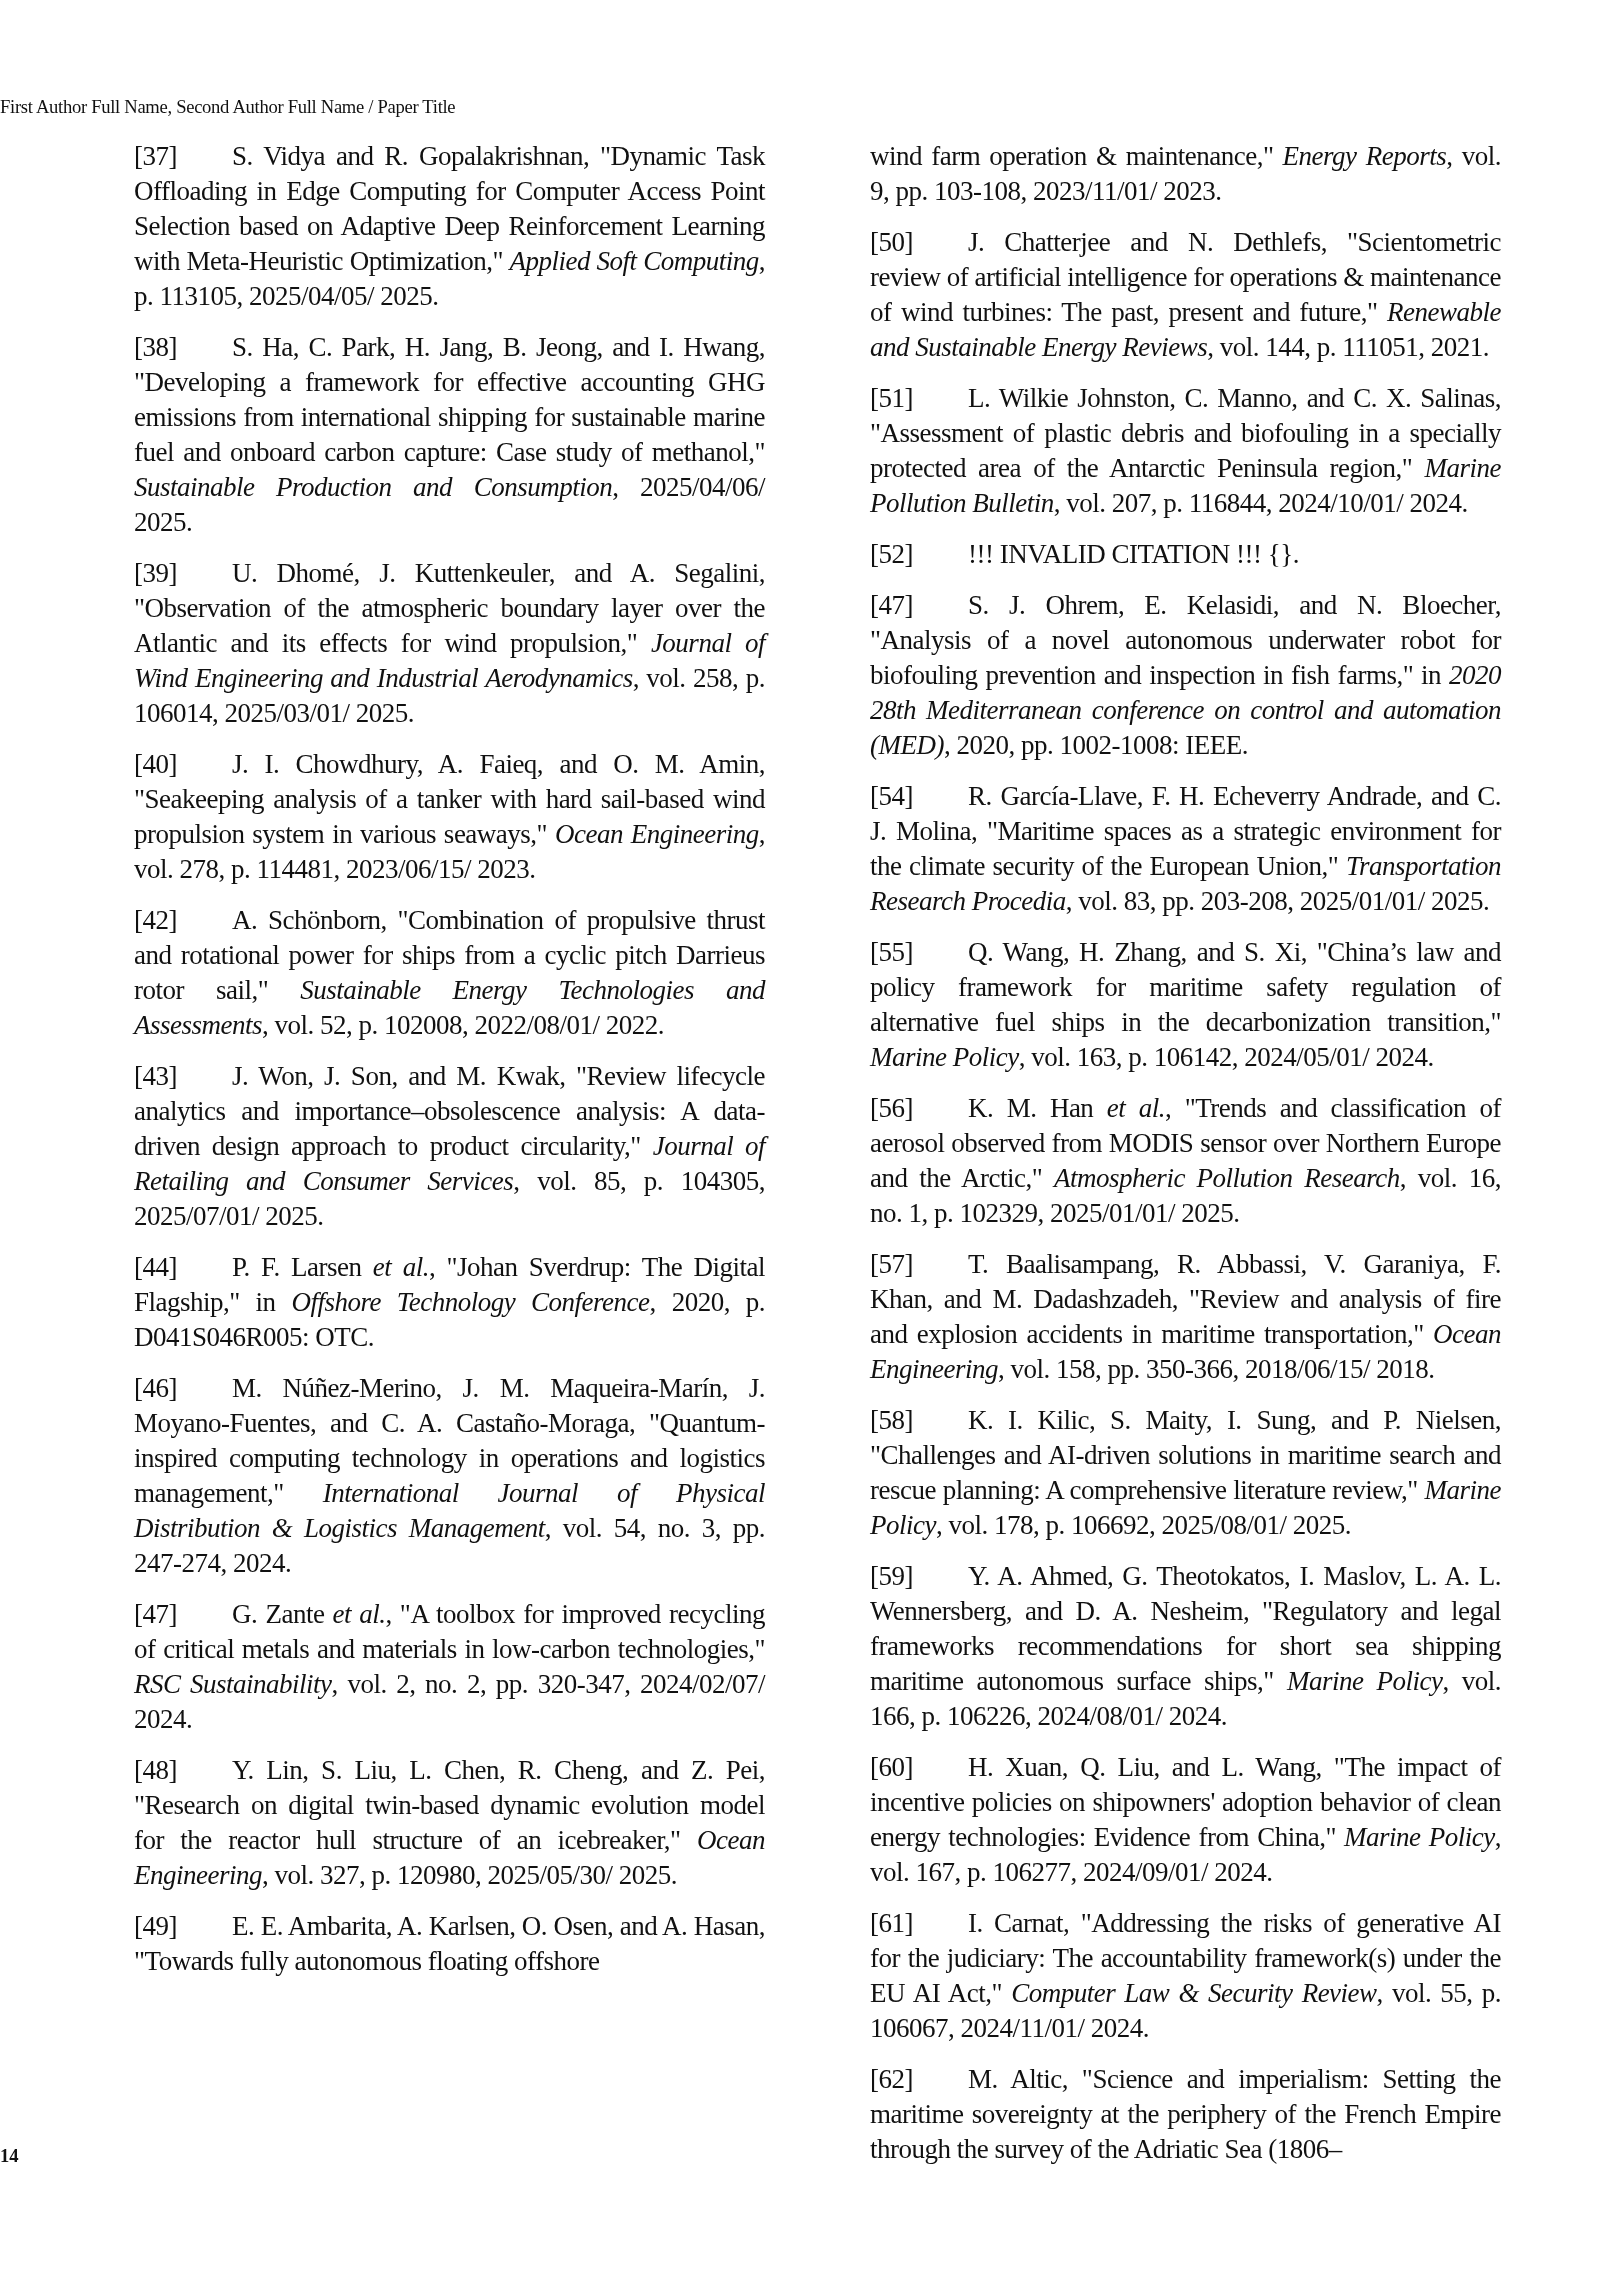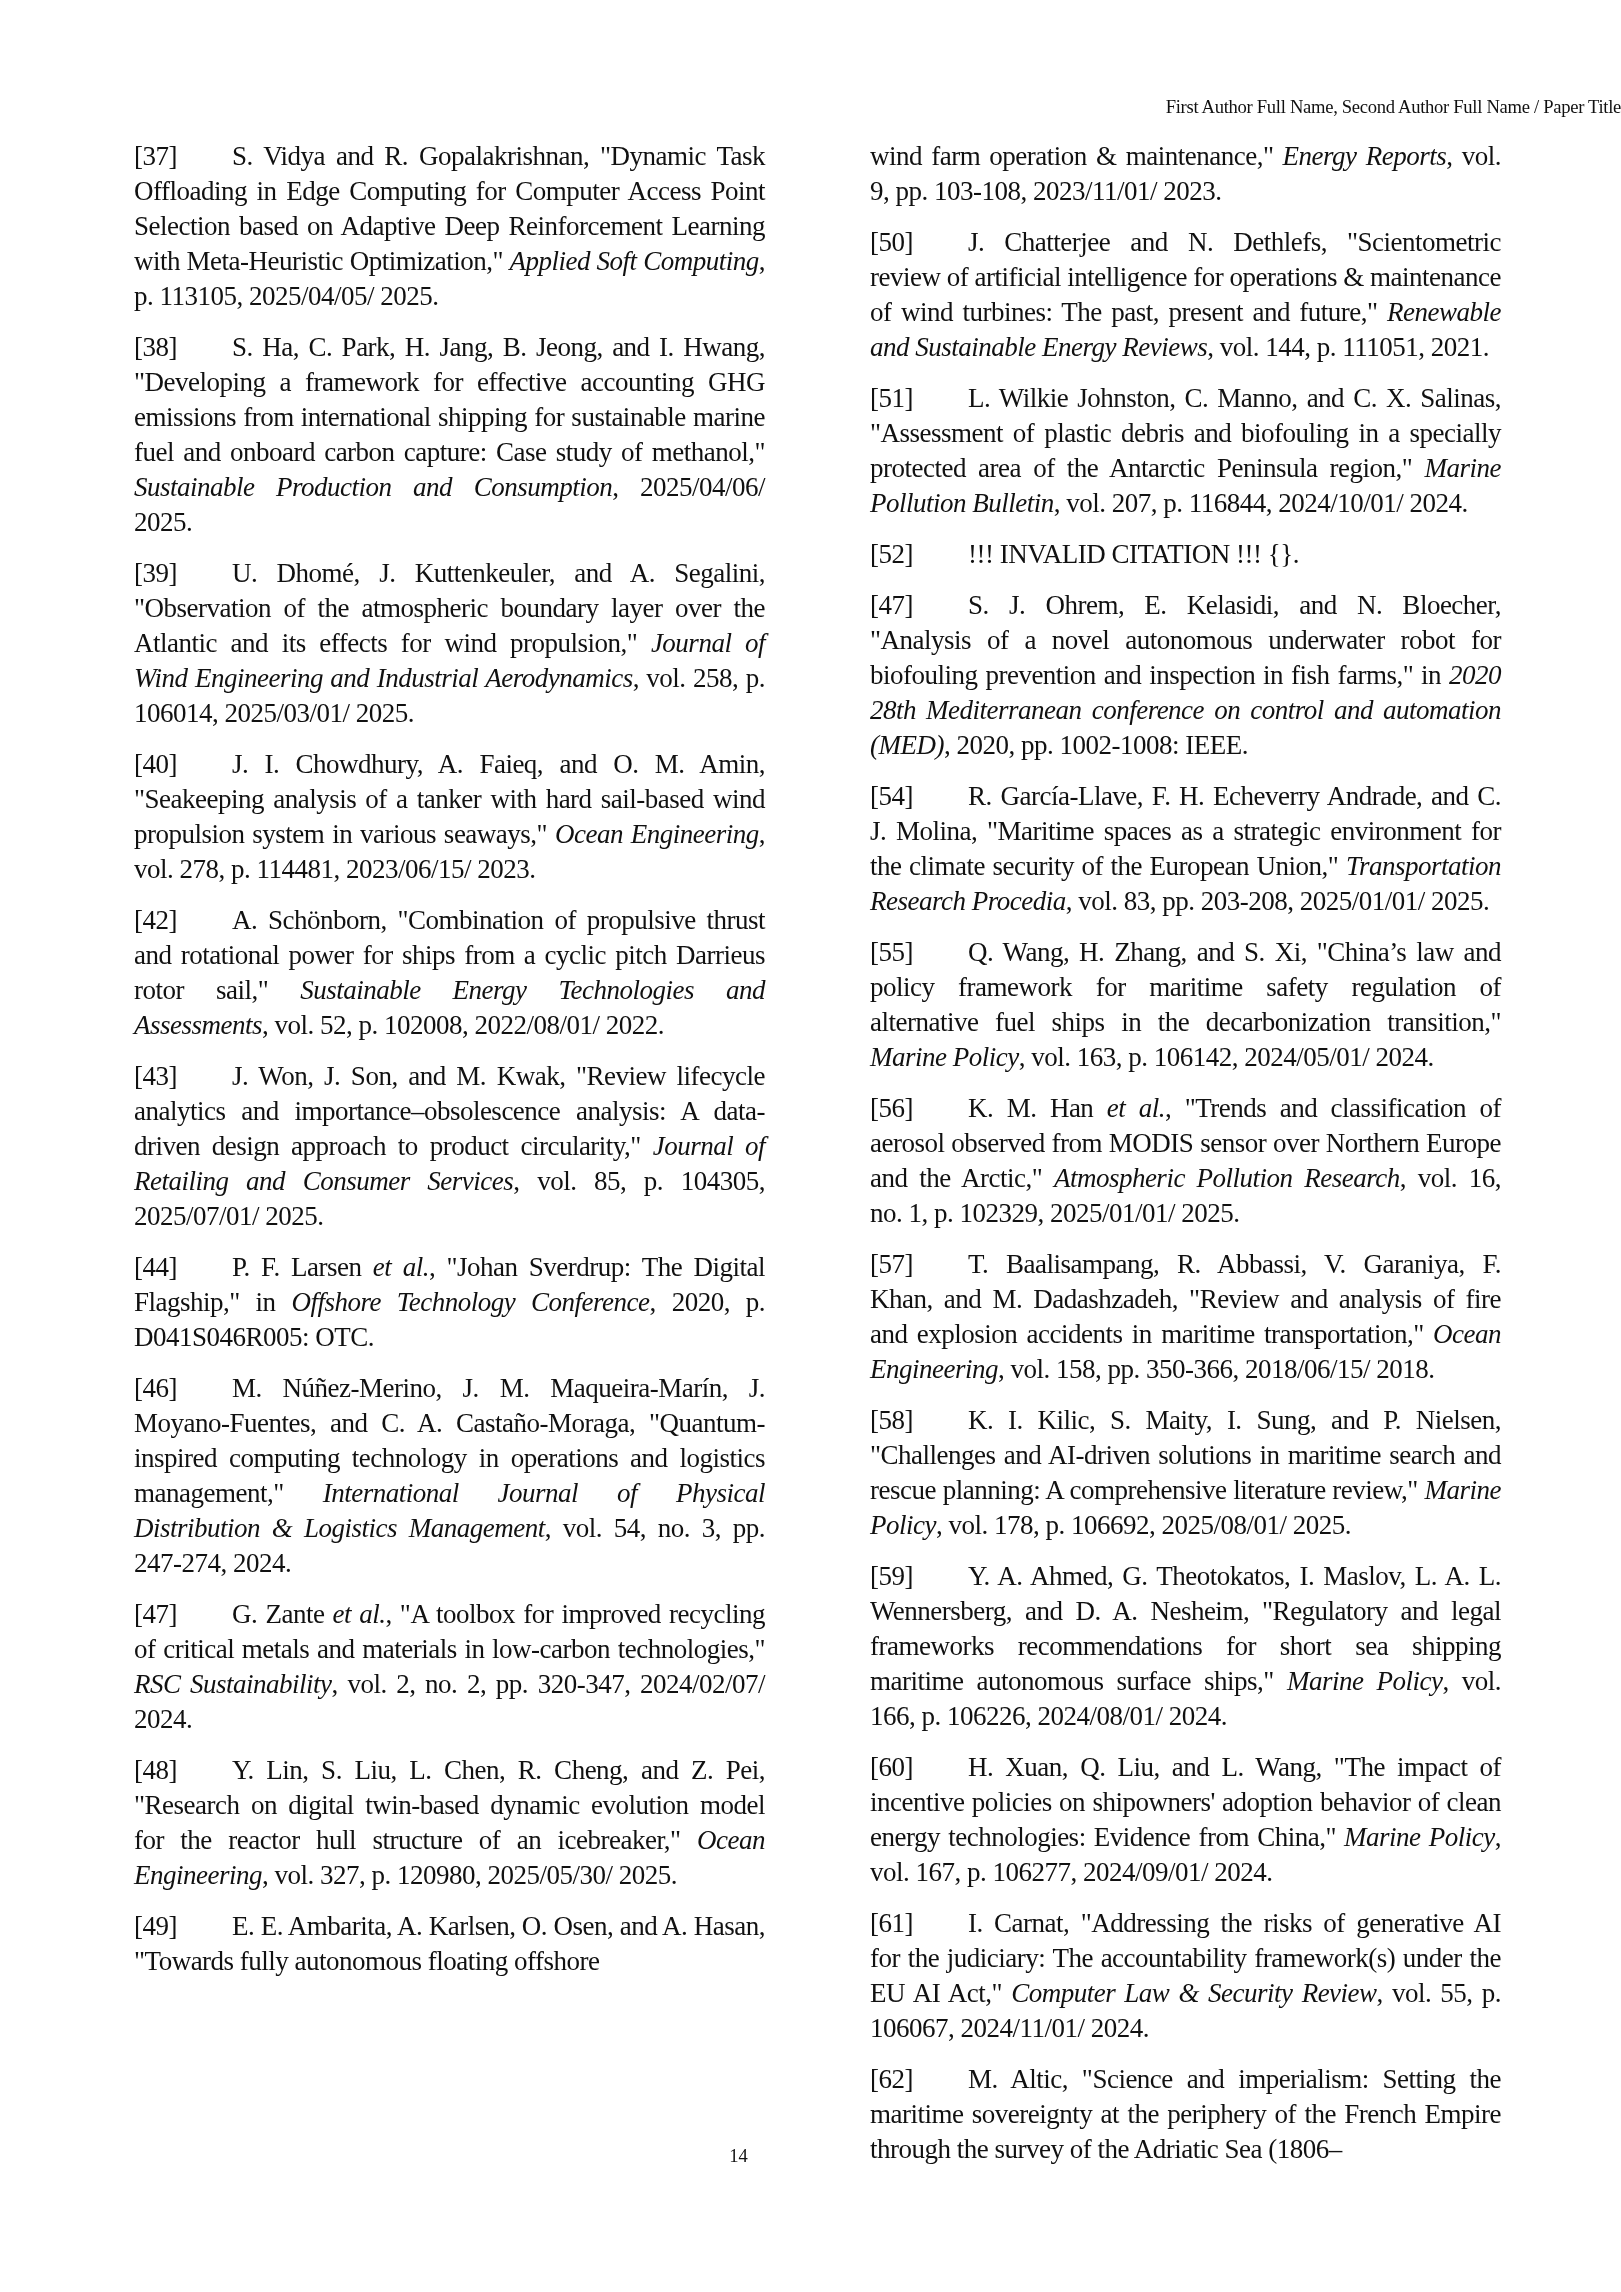--- a/index.html
+++ b/index.html
@@ -1,28 +1,28 @@
 <!DOCTYPE html>
 <html><head>
 <meta charset="utf-8">
 <style>
   html, body { margin: 0; padding: 0; background: #ffffff; }
   body { width: 1621px; height: 2293px; position: relative; overflow: hidden;
          font-family: "Liberation Serif", "DejaVu Serif", serif; color: #111; }
-  .running-header { position: absolute; top: 96px; left: 0; width: 1621px; text-align: right;
+  .running-header { position: absolute; top: 96px; left: 0; width: 1621px; text-align: left;
          font-size: 18.6px; letter-spacing: -0.3px; }
   .col { position: absolute; top: 123px; width: 663px; font-size: 27px; line-height: 35px;
          text-align: justify; letter-spacing: -0.5px; word-spacing: 0px; }
   .col-left { left: 118px; }
   .col-right { left: 854px; width: 663px; }
   .ref { margin: 16px; }
   .ref-num { display: inline-block; width: 98px; }
   .ref-cont { text-indent: 0; }
   i { font-style: italic; }
-  .page-number { position: absolute; top: 2145px; left: 0; width: 1477px; text-align: center; font-size: 18.6px; }
+  .page-number { position: absolute; top: 2145px; left: 0; width: 1477px; font-size: 18.6px; font-weight: bold; }
 </style>
 </head>
 <body>
 
 <div class="running-header">First Author Full Name, Second Author Full Name / Paper Title</div>
 
 <div class="col col-left" id="left-col">
     <p class="ref"><span class="ref-num">[37]</span><span>S. Vidya and R. Gopalakrishnan, "Dynamic Task Offloading in Edge Computing for Computer Access Point Selection based on Adaptive Deep Reinforcement Learning with Meta-Heuristic Optimization," </span><i>Applied Soft Computing</i><span>, p. 113105, 2025/04/05/ 2025.</span></p>
     <p class="ref"><span class="ref-num">[38]</span><span>S. Ha, C. Park, H. Jang, B. Jeong, and I. Hwang, "Developing a framework for effective accounting GHG emissions from international shipping for sustainable marine fuel and onboard carbon capture: Case study of methanol," </span><i>Sustainable Production and Consumption</i><span>, 2025/04/06/ 2025.</span></p>
     <p class="ref"><span class="ref-num">[39]</span><span>U. Dhomé, J. Kuttenkeuler, and A. Segalini, "Observation of the atmospheric boundary layer over the Atlantic and its effects for wind propulsion," </span><i>Journal of Wind Engineering and Industrial Aerodynamics</i><span>, vol. 258, p. 106014, 2025/03/01/ 2025.</span></p>

